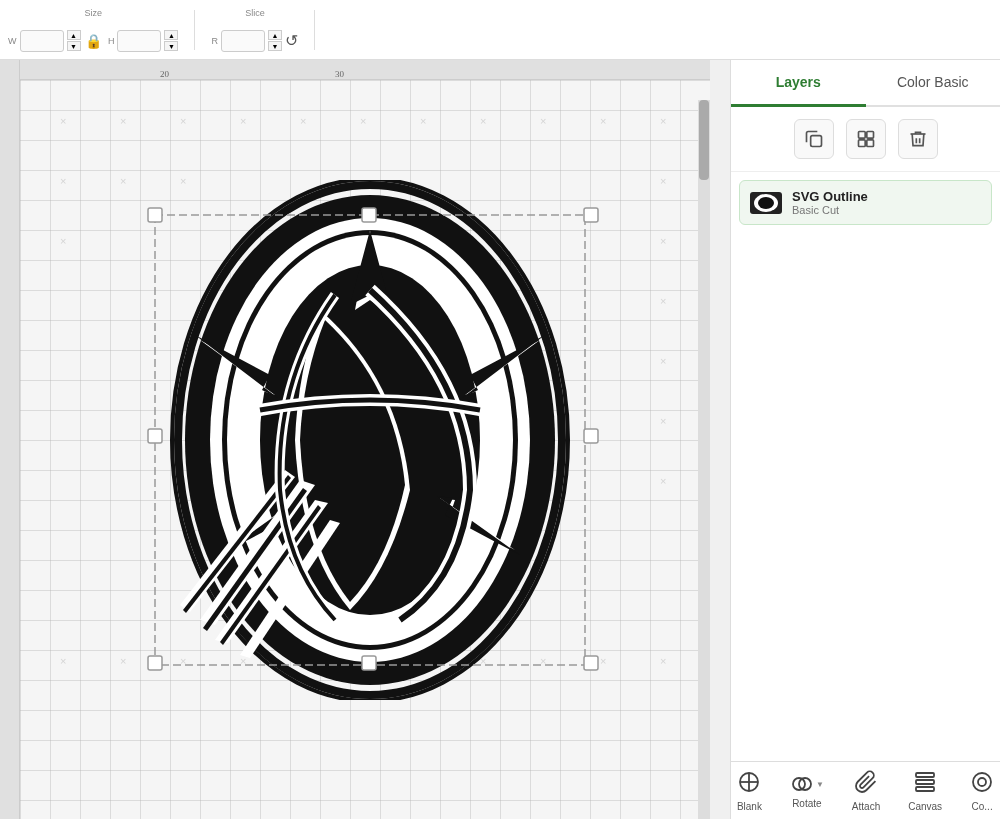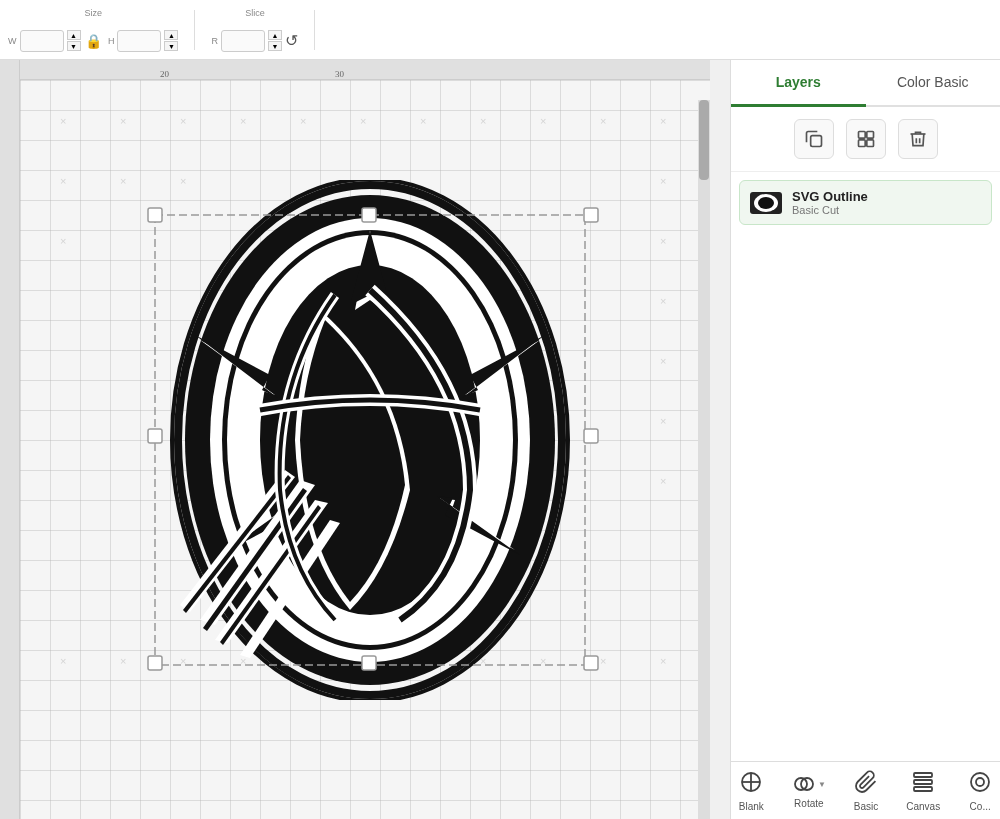--- a/index.html
+++ b/index.html
@@ -577,21 +577,21 @@
         </div>
         <span class="bottom-tool-label">Rotate</span>
       </div>
 
       <div class="bottom-tool-item">
         <div class="bottom-tool-icon">
           <svg width="24" height="24" viewBox="0 0 24 24" fill="none" stroke="#444" stroke-width="1.8">
             <path d="M21.44 11.05l-9.19 9.19a6 6 0 0 1-8.49-8.49l9.19-9.19a4 4 0 0 1 5.66 5.66l-9.2 9.19a2 2 0 0 1-2.83-2.83l8.49-8.48"></path>
           </svg>
         </div>
-        <span class="bottom-tool-label">Basic</span>
+        <span class="bottom-tool-label">Attach</span>
       </div>
 
       <div class="bottom-tool-item">
         <div class="bottom-tool-icon">
           <svg width="24" height="24" viewBox="0 0 24 24" fill="none" stroke="#444" stroke-width="1.8">
             <rect x="3" y="3" width="18" height="4" rx="1"></rect>
             <rect x="3" y="10" width="18" height="4" rx="1"></rect>
             <rect x="3" y="17" width="18" height="4" rx="1"></rect>
           </svg>
         </div>

